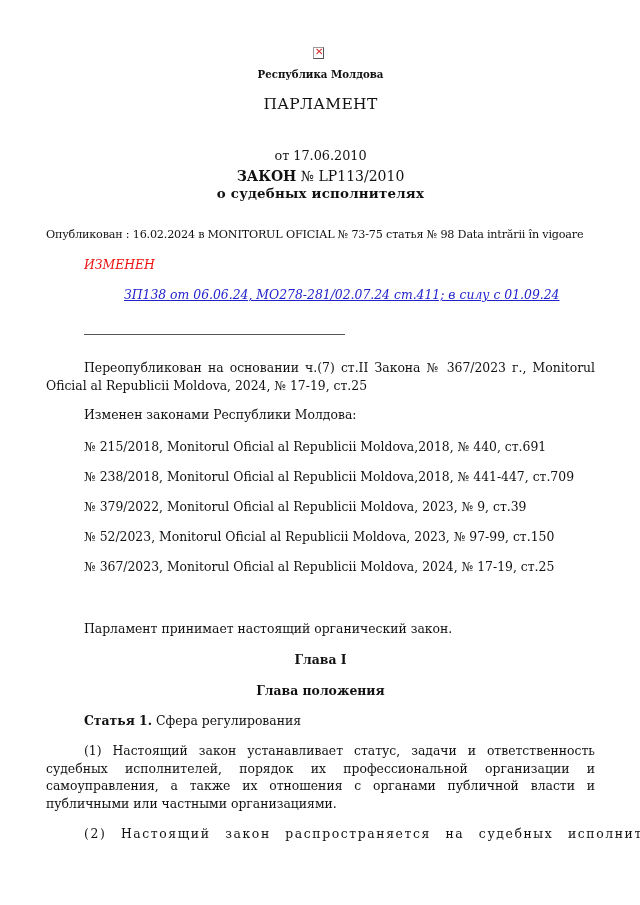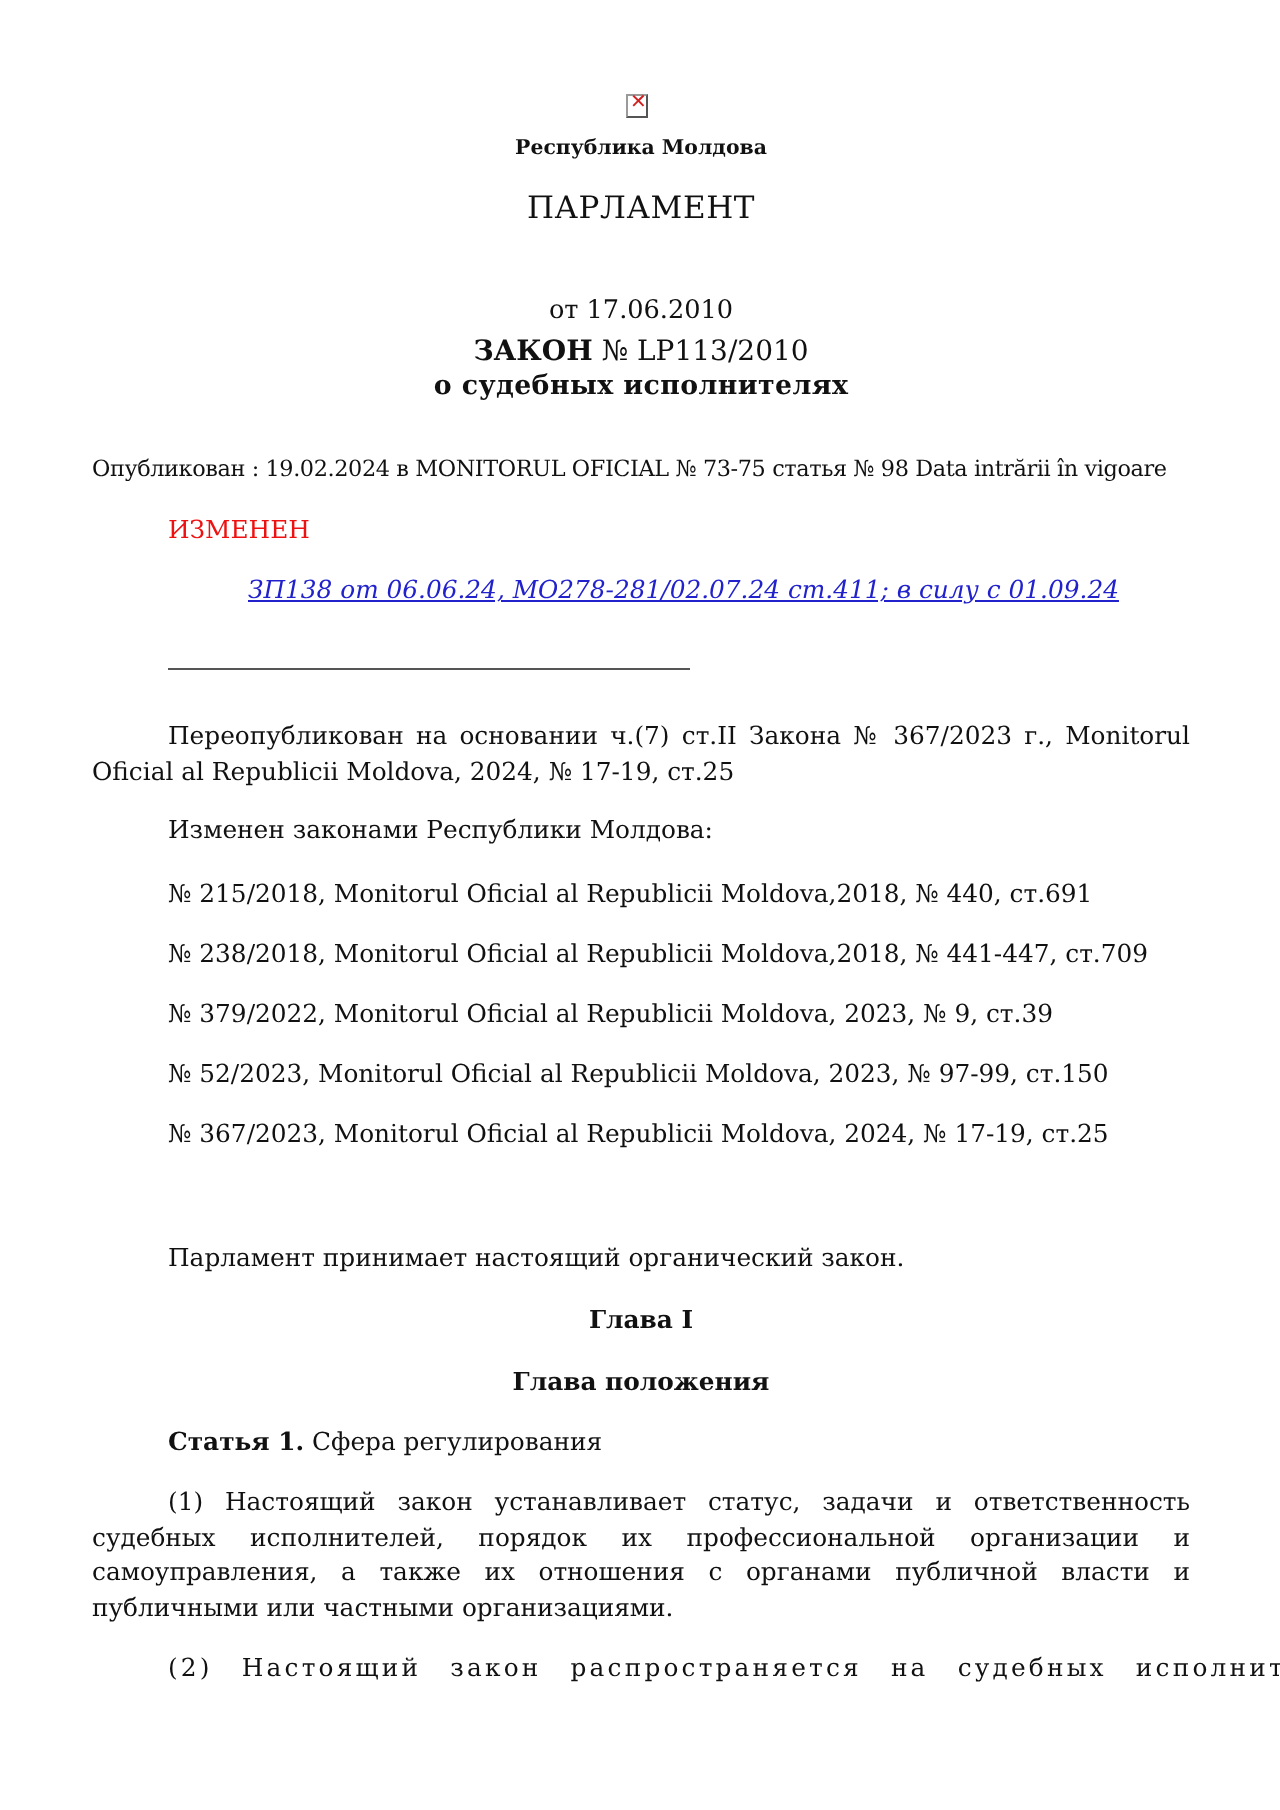--- a/index.html
+++ b/index.html
@@ -79,20 +79,21 @@
       top: 226px;
       left: 0;
       font-size: 11.2px;
       white-space: nowrap;
       letter-spacing: -0.2px;
     }
     .changed {
       top: 256px;
       left: 38px;
       color: #ee1111;
+      font-style: italic;
       font-size: 12.4px;
     }
     .amend-link {
       top: 286px;
       left: 38px;
       color: #2222cc;
       font-style: italic;
       text-decoration: underline;
       font-size: 12.4px;
       white-space: nowrap;
@@ -150,21 +151,21 @@
 
   <div class="abs center law-num">
     <b>ЗАКОН</b>
     <span>№ LP113/2010</span>
   </div>
 
   <div class="abs center law-date">от 17.06.2010</div>
 
   <div class="abs center law-title">о судебных исполнителях</div>
 
-  <div class="abs published">Опубликован : 19.02.2024 в MONITORUL OFICIAL № 73-75 статья № 98 Data intrării în vigoare</div>
+  <div class="abs published">Опубликован : 16.02.2024 в MONITORUL OFICIAL № 73-75 статья № 98 Data intrării în vigoare</div>
 
   <div class="abs changed">ИЗМЕНЕН</div>
 
   <a class="abs amend-link" href="#">ЗП138 от 06.06.24, MO278-281/02.07.24 ст.411; в силу с 01.09.24</a>
 
   <div class="abs separator"></div>
 
   <div class="abs para justify" style="top:359px;">Переопубликован на основании ч.(7) ст.II Закона № 367/2023 г., Monitorul Oficial al Republicii Moldova, 2024, № 17-19, ст.25</div>
 
   <div class="abs line" style="top:406px;">Изменен законами Республики Молдова:</div>

